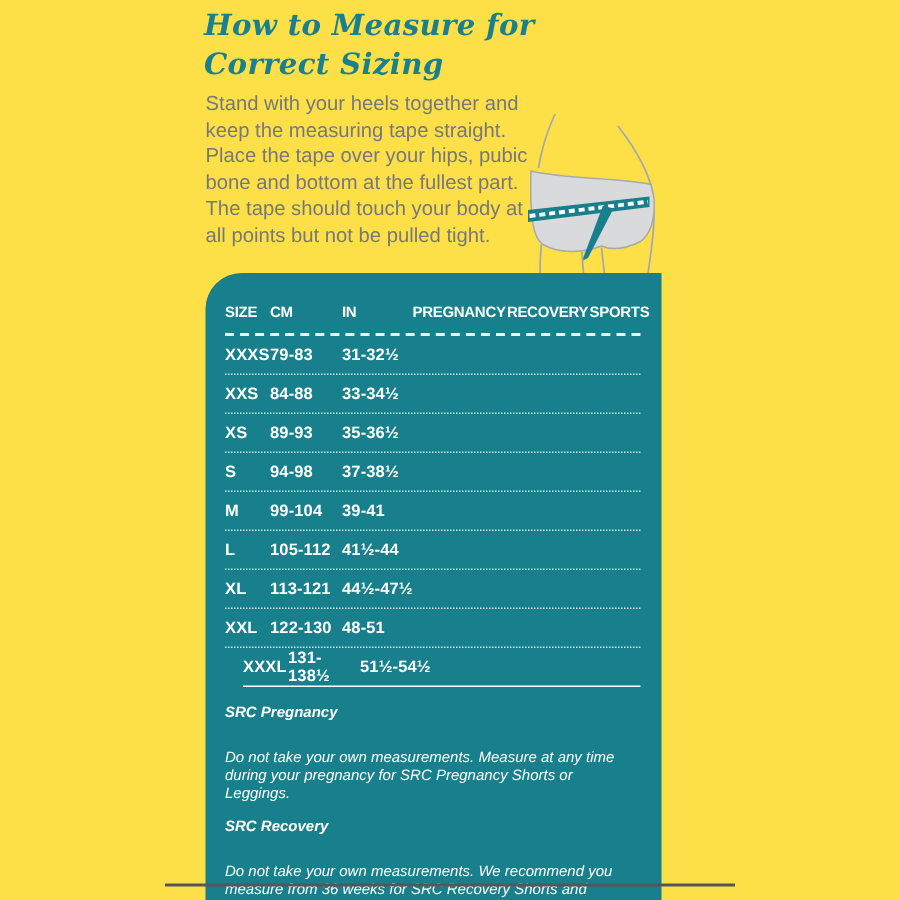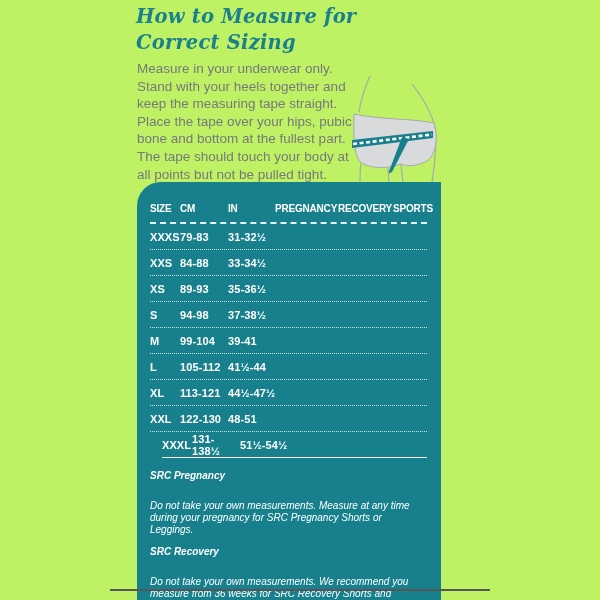--- a/index.html
+++ b/index.html
@@ -1,20 +1,20 @@
 <!DOCTYPE html>
 <html><head>
 <meta charset="utf-8">
 <style>
   html,body { margin:0; padding:0; }
   body {
     width:600px; height:600px; background:#ffffff; position:relative;
     font-family:"Liberation Sans", sans-serif; overflow:hidden;
   }
-  .canvas { position:absolute; inset:0; width:600px; height:600px; background:#bef264; }
+  .canvas { position:absolute; inset:0; width:600px; height:600px; background:#fde047; }
 
   
   .page-title {
     position:absolute; left:136px; top:4px; width:300px;
     font-family:"DejaVu Serif", serif; font-style:italic; font-weight:bold;
     font-size:19.5px; line-height:26px; color:#1B808D; letter-spacing:.2px;
   }
 
   
   .intro {
@@ -64,21 +64,20 @@
 <body>
 
 <div class="canvas">
 
   <div class="page-title">
     <div>How to Measure for</div>
     <div>Correct Sizing</div>
   </div>
 
   <div class="intro">
-    <div>Measure in your underwear only.</div>
     <div>Stand with your heels together and</div>
     <div>keep the measuring tape straight.</div>
     <div>Place the tape over your hips, pubic</div>
     <div>bone and bottom at the fullest part.</div>
     <div>The tape should touch your body at</div>
     <div>all points but not be pulled tight.</div>
   </div>
 
   <div class="figure">
     <svg width="90" height="114" viewBox="0 0 90 114">

